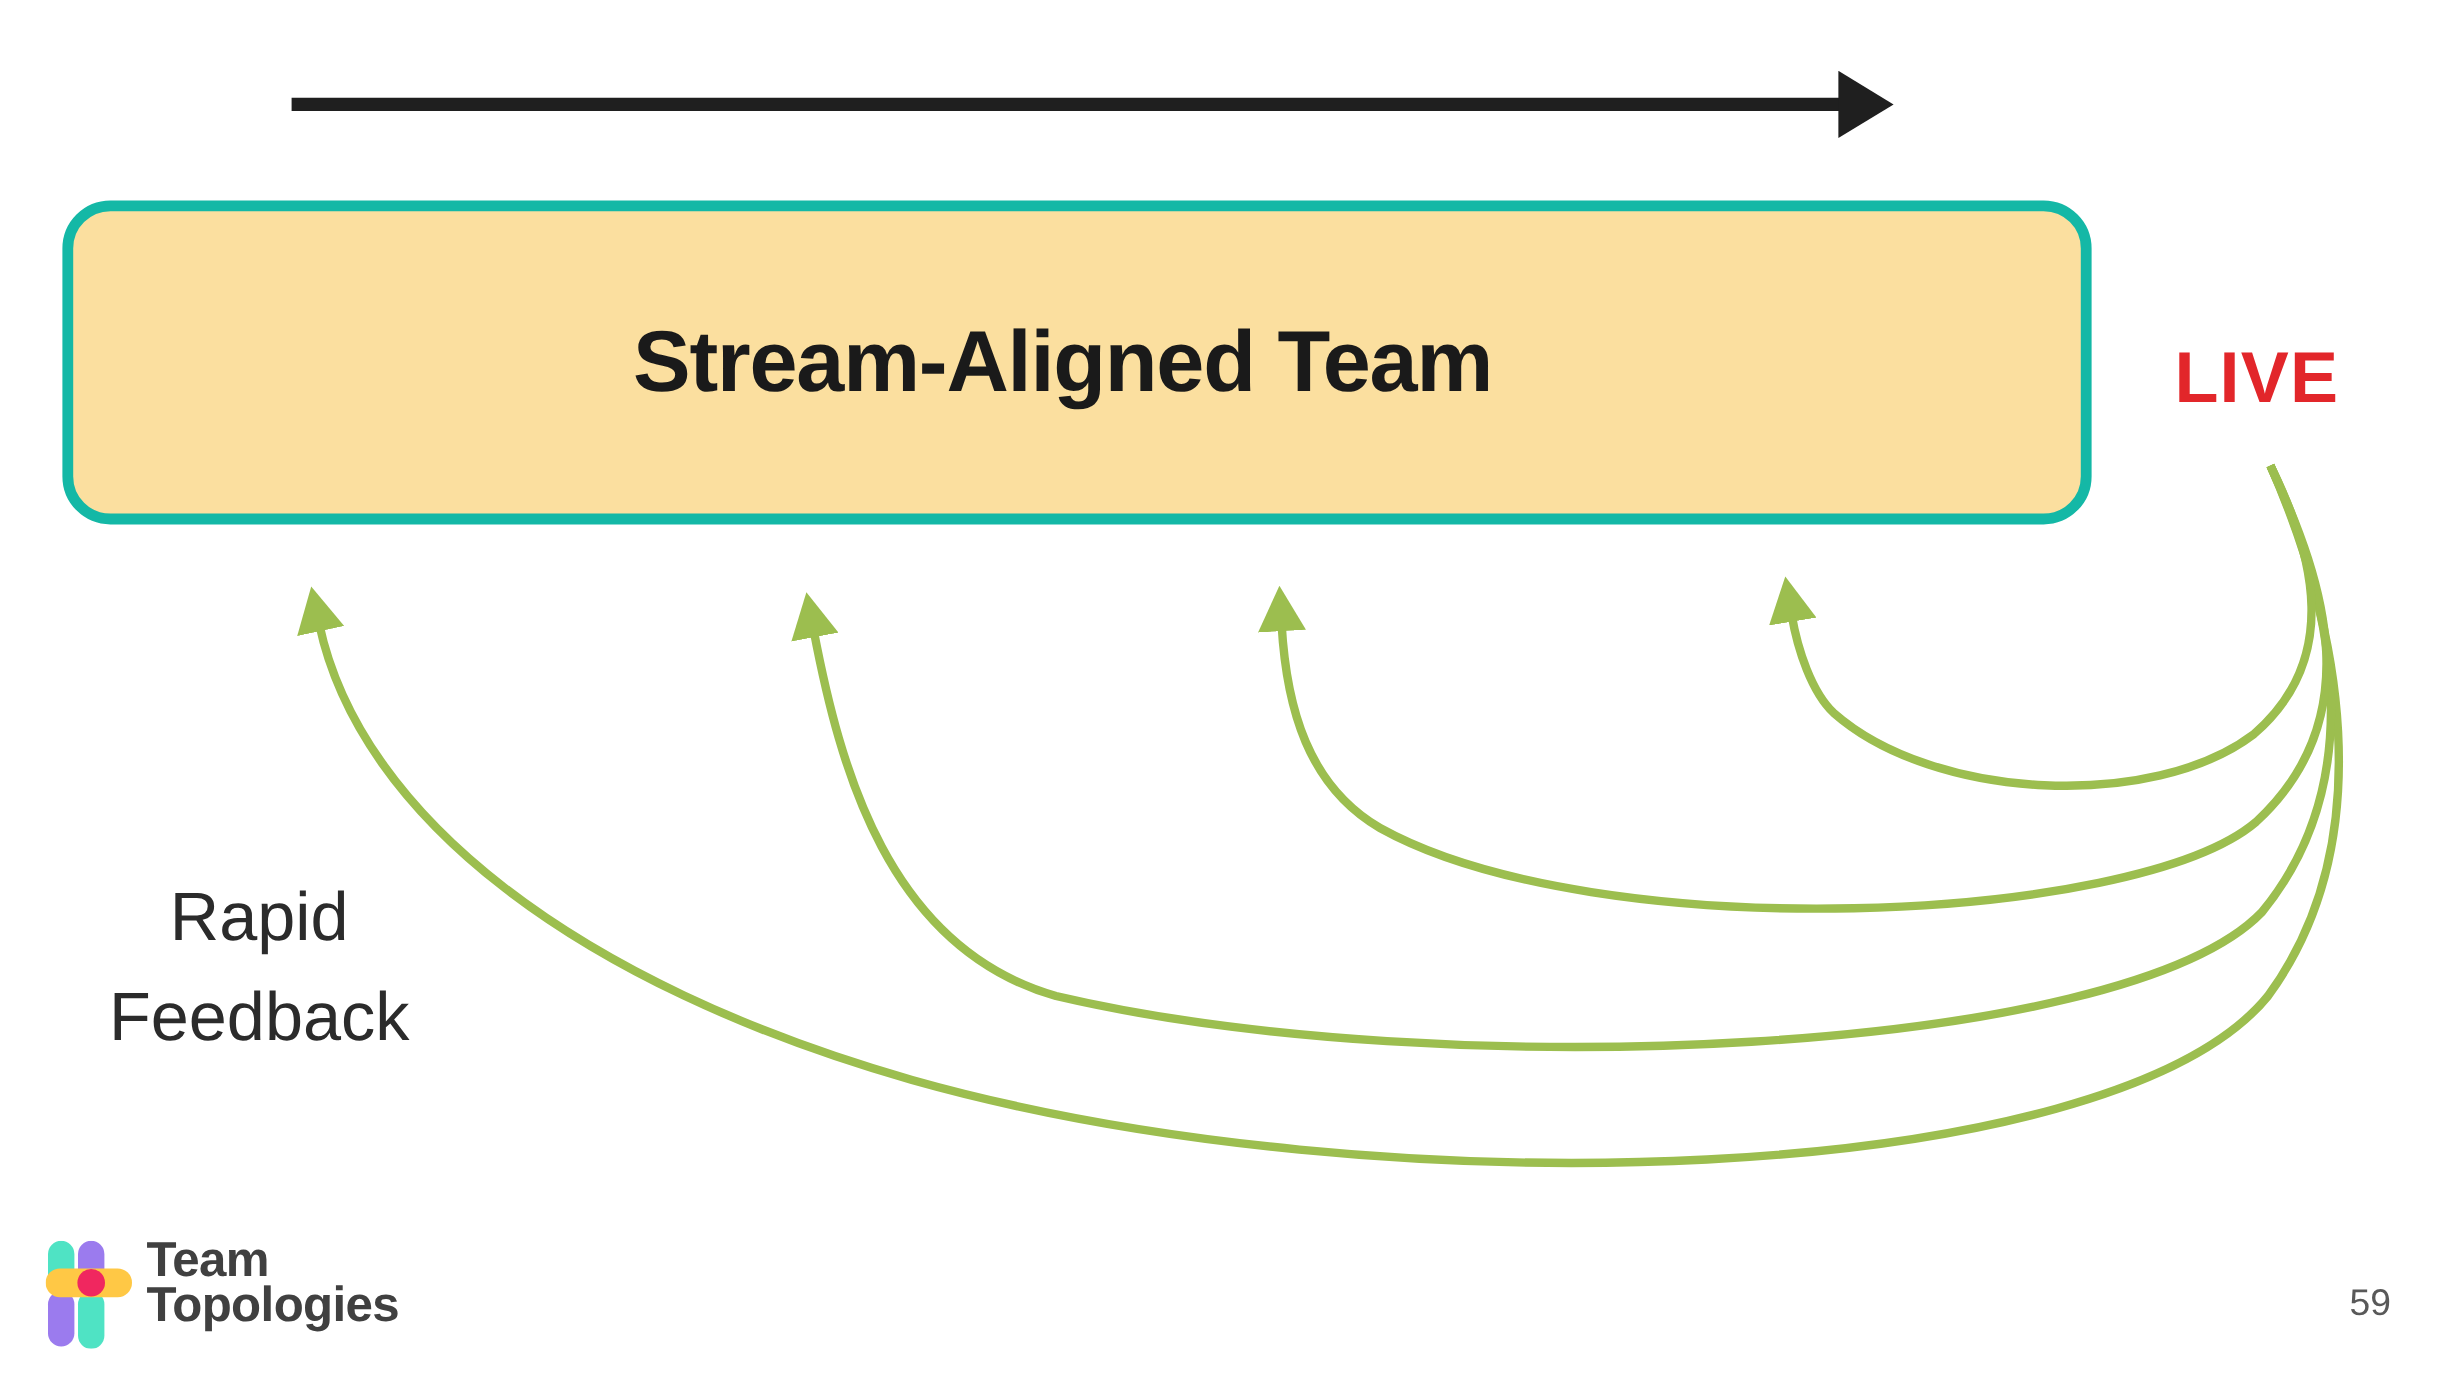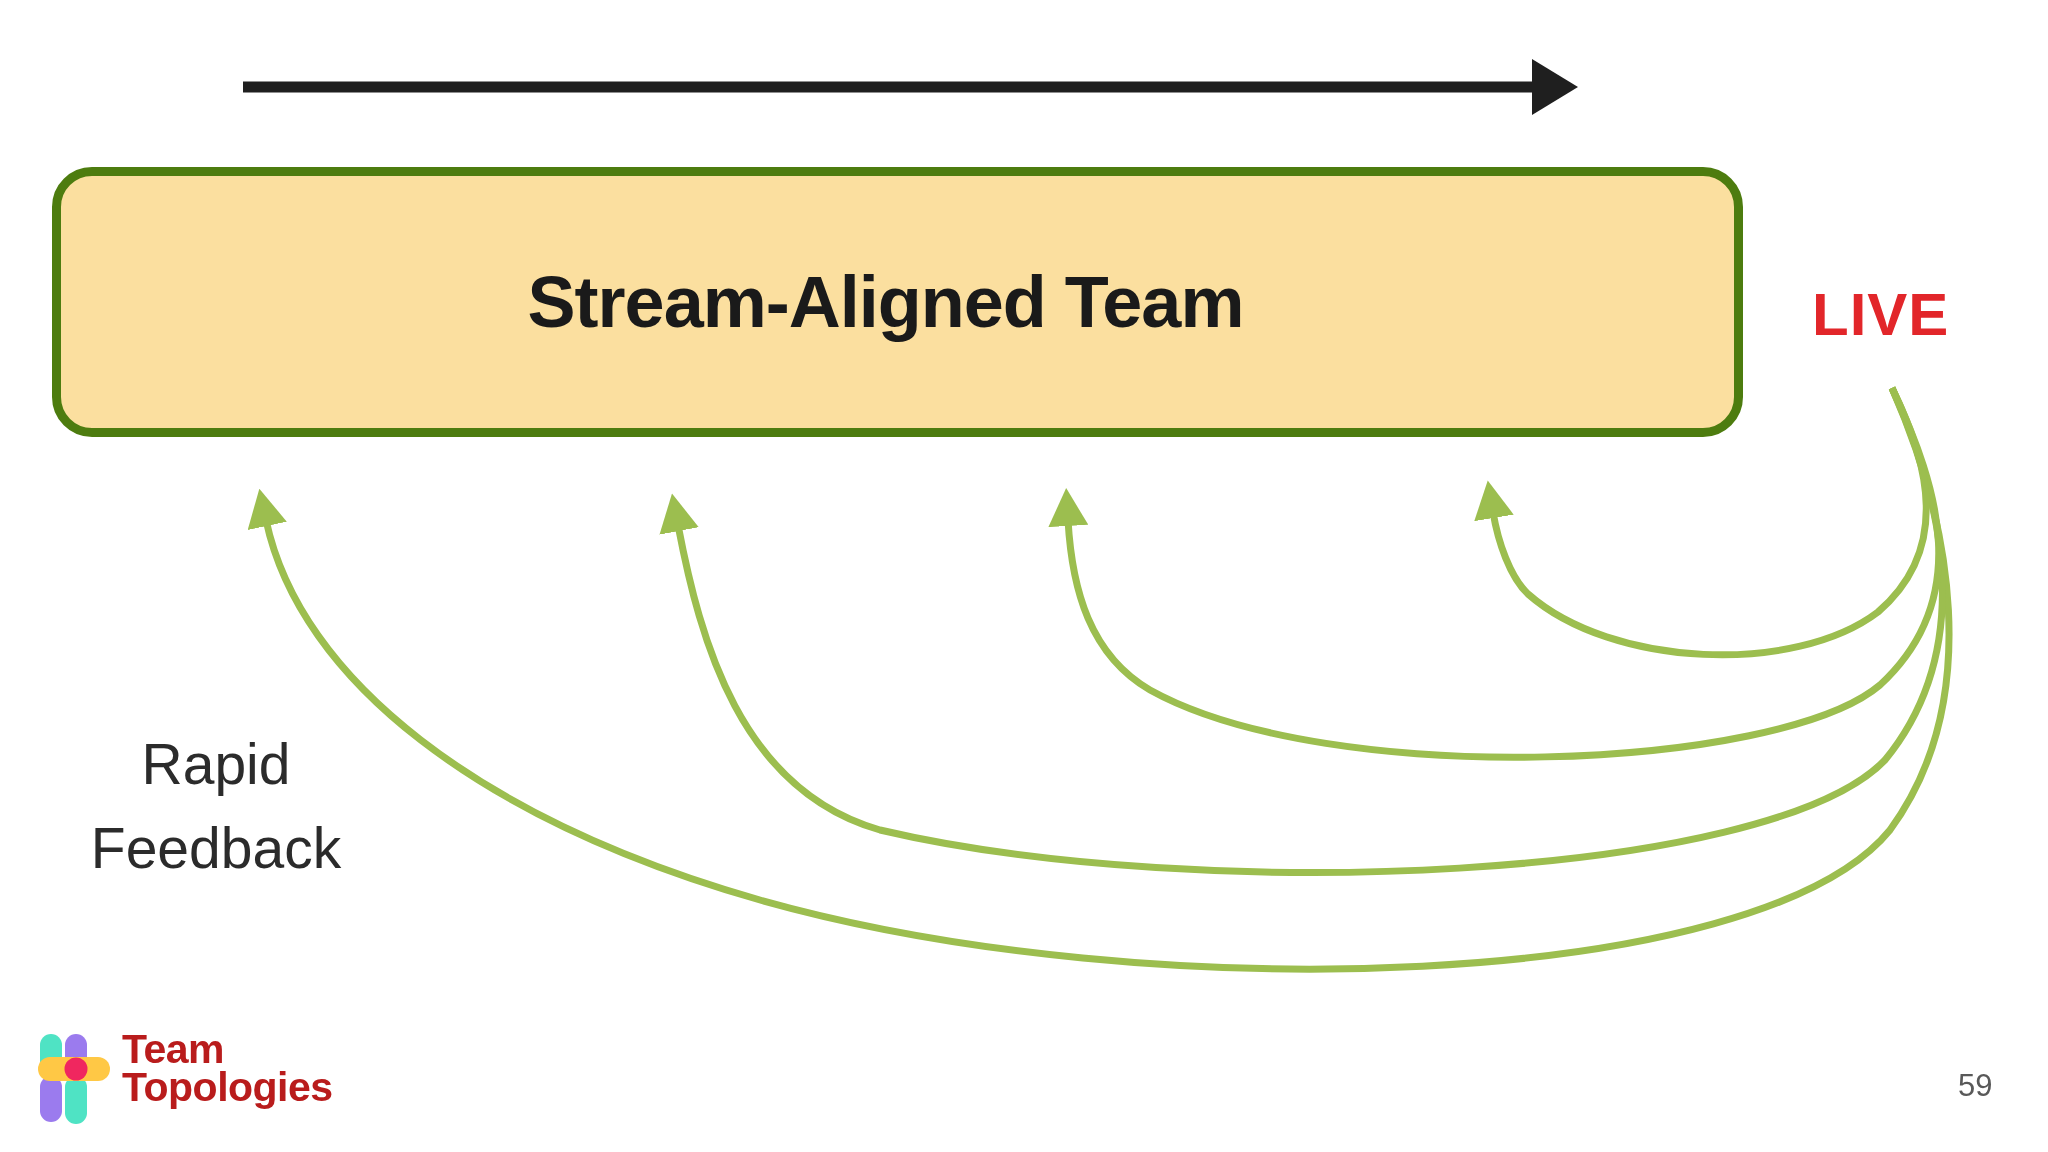--- a/index.html
+++ b/index.html
@@ -10,21 +10,21 @@
     overflow:hidden;
     font-family:"Liberation Sans", sans-serif;
   }
   .arrows-svg{position:absolute;left:0;top:0;width:2048px;height:1152px;}
   .team-box{
     position:absolute;
     left:52px;top:167px;
     width:1691px;height:270px;
     box-sizing:border-box;
     background:#FBDF9F;
-    border:9px solid #4d7c0f;
+    border:9px solid #14b8a6;
     border-radius:40px;
     display:flex;align-items:center;justify-content:center;
   }
   .team-box-label{
     font-size:72px;
     font-weight:bold;
     letter-spacing:-1px;
     color:#1A1A1A;
     transform:translateX(-12px);
   }
@@ -51,21 +51,21 @@
   .logo{
     position:absolute;
     left:38px;top:1028px;
     display:flex;align-items:flex-start;
   }
   .logo-mark{width:74px;height:90px;display:block;margin-top:6px;}
   .logo-text{
     margin-left:10px;
     font-size:41px;
     font-weight:bold;
-    color:#b91c1c;
+    color:#404040;
     line-height:38px;
     letter-spacing:-0.5px;
     padding-top:2px;
   }
   .page-number{
     position:absolute;
     left:1958px;top:1068px;
     font-size:31px;
     color:#595959;
   }

